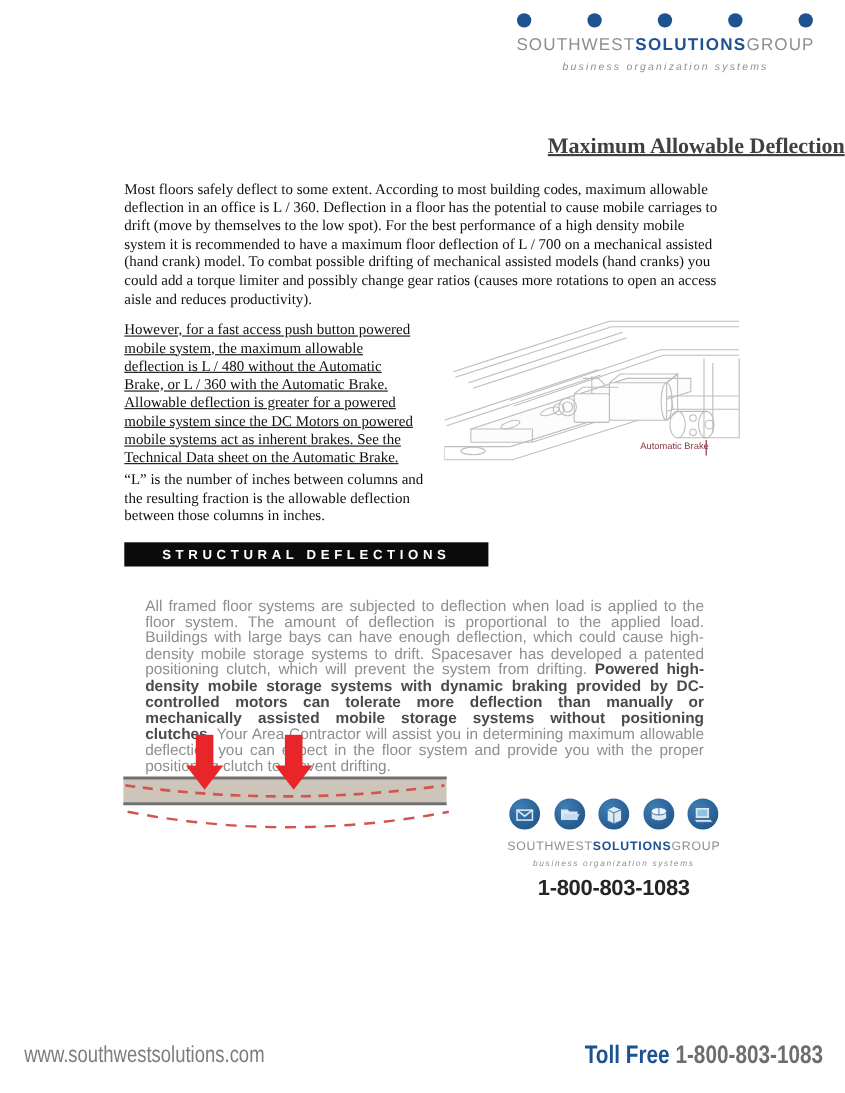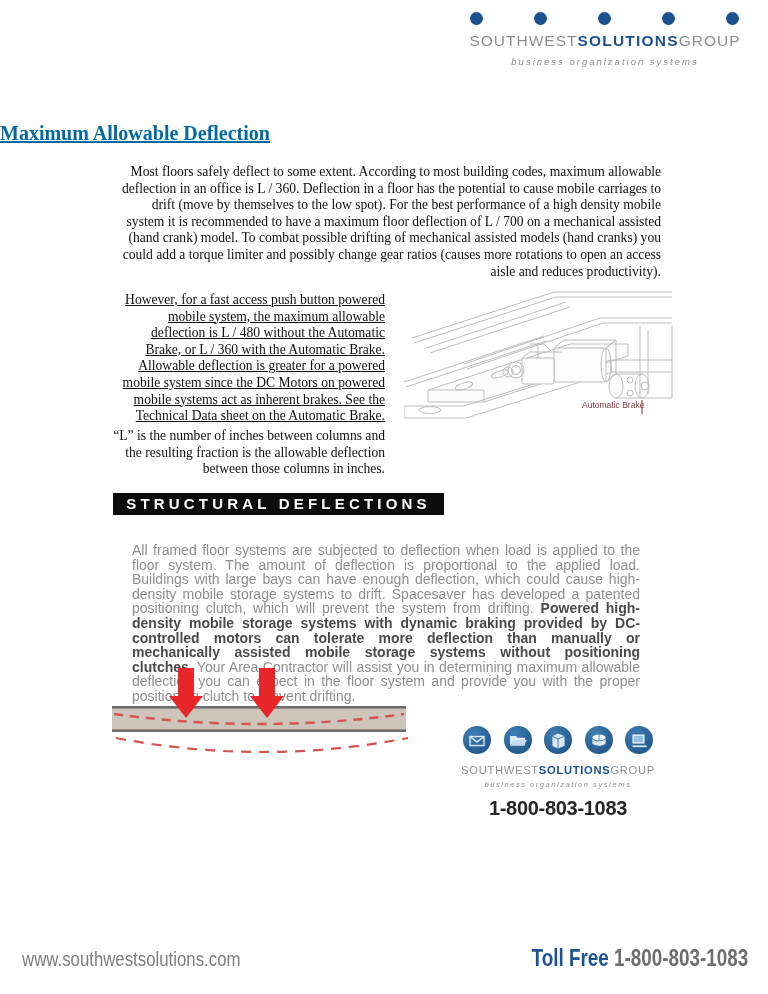--- a/index.html
+++ b/index.html
@@ -68,38 +68,38 @@
     margin-top: 6px;
     white-space: nowrap;
   }
 
   
   #doc-title {
     position: absolute;
     left: 0;
     top: 122px;
     width: 768px;
-    text-align: left;
+    text-align: right;
     font-family: "Liberation Serif", serif;
     font-weight: bold;
     font-size: 20px;
-    color: #0369a1;
+    color: #404040;
   }
   #doc-title span {
     text-decoration: underline;
   }
 
   
   .para {
     position: absolute;
     font-family: "Liberation Serif", serif;
     font-size: 13.6px;
     line-height: 16.6px;
     color: #100f0f;
-    text-align: right;
+    text-align: left;
   }
   #para-1 {
     left: 113px;
     top: 164px;
     width: 548px;
   }
   #para-2 {
     left: 113px;
     top: 292px;
     width: 272px;
@@ -140,21 +140,21 @@
   #deflections-banner {
     background: #0b0b0b;
     width: 331px;
     height: 22px;
     line-height: 22px;
     text-align: center;
   }
   #deflections-banner span {
     font-family: "Liberation Sans", sans-serif;
     font-weight: bold;
-    font-size: 15px;
+    font-size: 12px;
     letter-spacing: 4.2px;
     color: #ffffff;
     text-align: center;
   }
   #deflections-body {
     margin-top: 28px;
     margin-left: 19px;
     width: 508px;
     font-family: "Liberation Sans", sans-serif;
     font-size: 14px;

